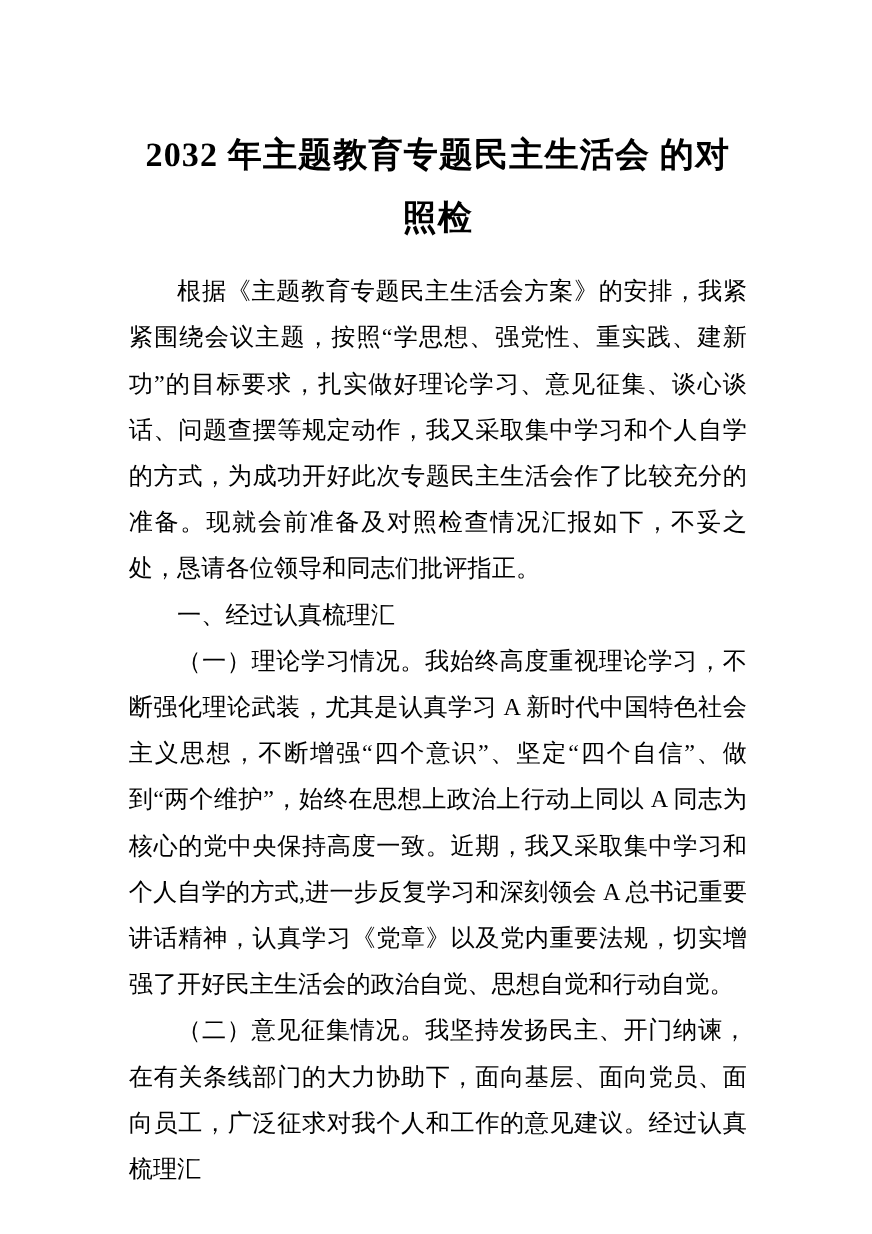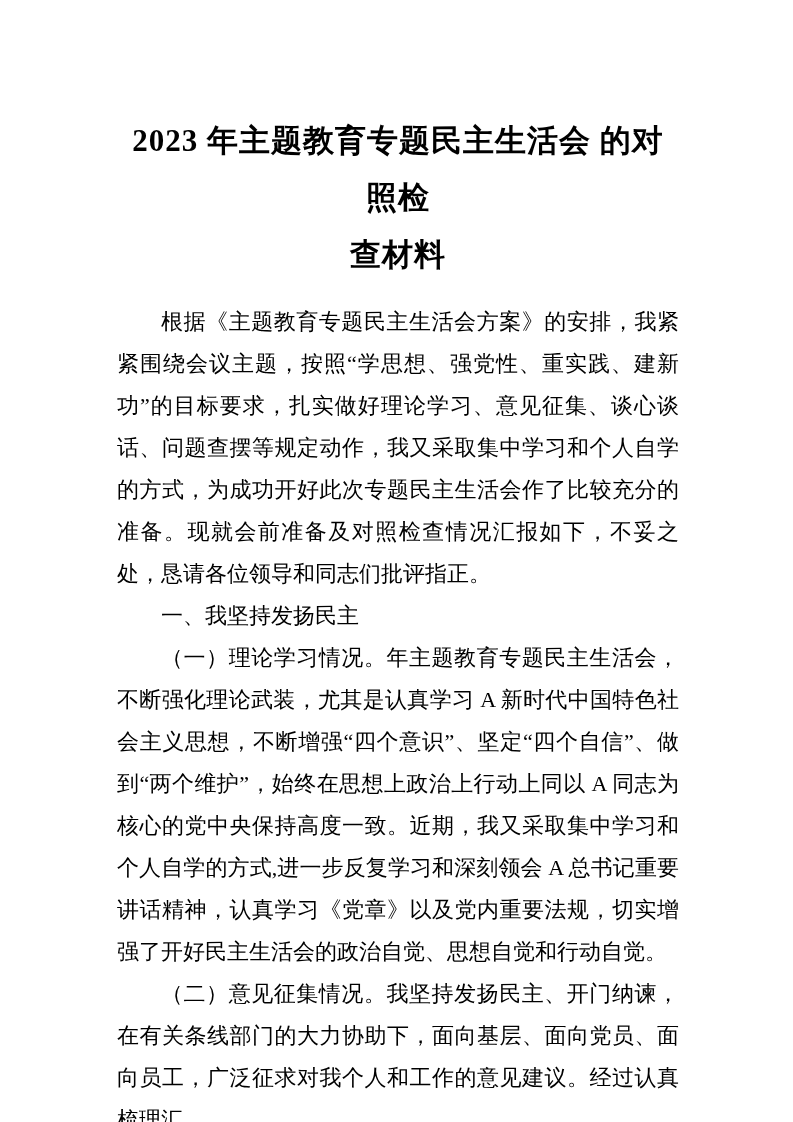--- a/index.html
+++ b/index.html
@@ -48,22 +48,21 @@
   }
   .doc-body p.heading {
     text-align: left;
   }
 </style>
 </head>
 <body>
 
 <div class="page">
   <h1 class="doc-title">
-    <span class="title-line">2023 年主题教育专题民主生活会 的对照检</span>
-    <span class="title-line">查材料</span>
+    <span class="title-line">2032 年主题教育专题民主生活会 的对照检</span>
   </h1>
   <div class="doc-body">
       <p class="body-para">根据《主题教育专题民主生活会方案》的安排，我紧紧围绕会议主题，按照“学思想、强党性、重实践、建新功”的目标要求，扎实做好理论学习、意见征集、谈心谈话、问题查摆等规定动作，我又采取集中学习和个人自学的方式，为成功开好此次专题民主生活会作了比较充分的准备。现就会前准备及对照检查情况汇报如下，不妥之处，恳请各位领导和同志们批评指正。</p>
-      <p class="heading">一、我坚持发扬民主</p>
-      <p class="body-para">（一）理论学习情况。年主题教育专题民主生活会，不断强化理论武装，尤其是认真学习 A 新时代中国特色社会主义思想，不断增强“四个意识”、坚定“四个自信”、做到“两个维护”，始终在思想上政治上行动上同以 A 同志为核心的党中央保持高度一致。近期，我又采取集中学习和个人自学的方式,进一步反复学习和深刻领会 A 总书记重要讲话精神，认真学习《党章》以及党内重要法规，切实增强了开好民主生活会的政治自觉、思想自觉和行动自觉。</p>
+      <p class="heading">一、经过认真梳理汇</p>
+      <p class="body-para">（一）理论学习情况。我始终高度重视理论学习，不断强化理论武装，尤其是认真学习 A 新时代中国特色社会主义思想，不断增强“四个意识”、坚定“四个自信”、做到“两个维护”，始终在思想上政治上行动上同以 A 同志为核心的党中央保持高度一致。近期，我又采取集中学习和个人自学的方式,进一步反复学习和深刻领会 A 总书记重要讲话精神，认真学习《党章》以及党内重要法规，切实增强了开好民主生活会的政治自觉、思想自觉和行动自觉。</p>
       <p class="body-para">（二）意见征集情况。我坚持发扬民主、开门纳谏，在有关条线部门的大力协助下，面向基层、面向党员、面向员工，广泛征求对我个人和工作的意见建议。经过认真梳理汇</p>
     </div>
 </div>
 
 </body></html>

